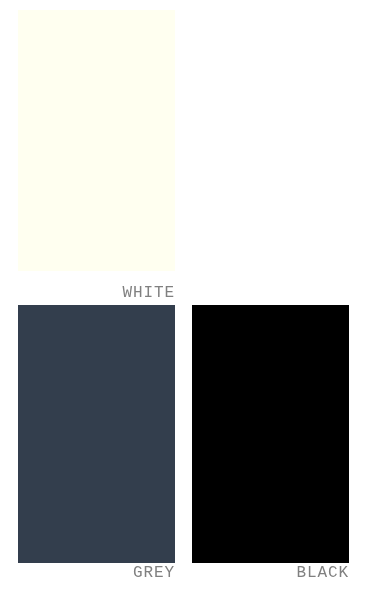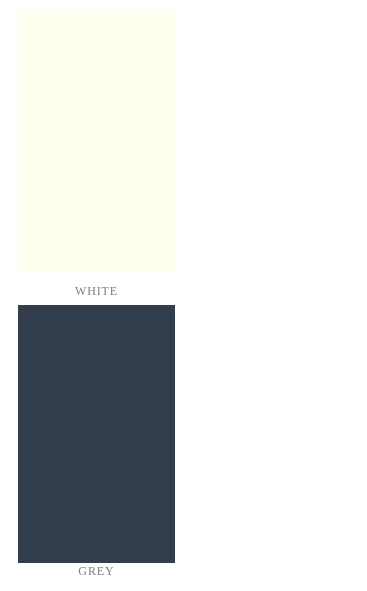--- a/index.html
+++ b/index.html
@@ -43,24 +43,24 @@
     line-height: 0;
     font-size: 0;
   }
 
   .row-0 .swatch-chip { height: 261px; }
   .row-1 .swatch-chip { height: 258px; }
 
   .swatch-label {
     display: block;
     width: 157px;
-    text-align: center;
+    text-align: right;
     color: #808080;
-    font-family: Liberation Serif, serif;
-    font-size: 12px;
+    font-family: Liberation Mono, monospace;
+    font-size: 16px;
     letter-spacing: 0.9px;
     text-transform: uppercase;
     white-space: nowrap;
     box-sizing: border-box;
   }
 
   .row-0 .swatch-label { padding-top: 13px; }
   .row-1 .swatch-label { padding-top: 1px; }
 </style>
 </head>
@@ -72,14 +72,18 @@
     <span class="swatch-chip" style="background-color: rgb(255, 255, 240);"></span>
     <span class="swatch-label" style="color: rgb(128, 128, 128);">WHITE</span>
   </div>
 
 
   <div class="swatch-cell col-0 row-1">
     <span class="swatch-chip" style="background-color: rgb(51, 62, 77);"></span>
     <span class="swatch-label" style="color: rgb(128, 128, 128);">GREY</span>
   </div>
 
+  <div class="swatch-cell col-1 row-1">
+    <span class="swatch-chip" style="background-color: rgb(0, 0, 0);"></span>
+    <span class="swatch-label" style="color: rgb(128, 128, 128);">BLACK</span>
+  </div>
 
 </div>
 
 </body></html>

